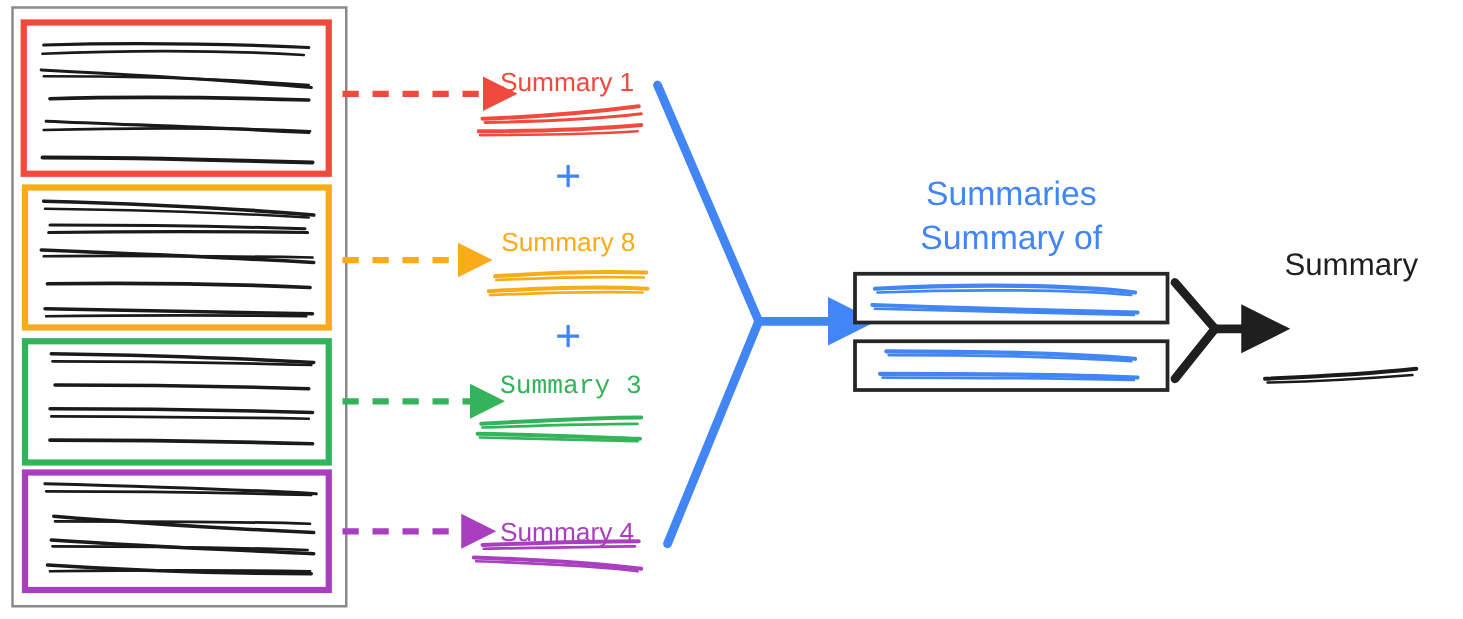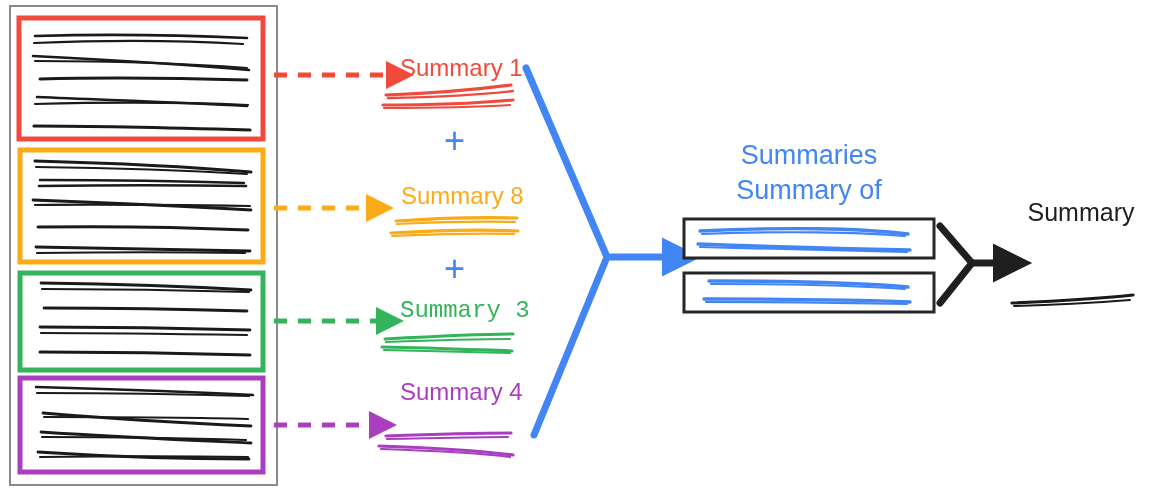--- a/index.html
+++ b/index.html
@@ -7,21 +7,21 @@
   body{
     width:1170px;height:495px;
     background:#ffffff;
     font-family:"Liberation Sans","DejaVu Sans",sans-serif;
     overflow:hidden;
     position:relative;
   }
   #stage{position:absolute;left:0;top:0;width:1170px;height:495px;}
   #stage svg{position:absolute;left:0;top:0;}
   .lbl{position:absolute;white-space:nowrap;line-height:1.0;}
-  .sum-label{font-size:24px;font-weight:400;}
+  .sum-label{font-size:21px;font-weight:400;}
   .sos-label{font-size:27px;font-weight:400;color:#4285F4;text-align:center;line-height:1.28;}
   .final-label{font-size:25px;font-weight:400;color:#1f1f1f;text-align:center;line-height:1.30;}
   .plus{position:absolute;color:#4285F4;font-size:36px;font-weight:500;line-height:1;}
 </style>
 </head>
 <body>
 
 <div id="stage">
 
   <svg width="1170" height="495" viewBox="0 0 1170 495">
@@ -183,21 +183,21 @@
   <div class="lbl sum-label" style="left:400px;top:56px;color:#EF4A3C;">Summary 1</div>
 
   <div class="plus" style="left:444px;top:123px;">+</div>
 
   <div class="lbl sum-label" style="left:401px;top:184px;color:#F9AB18;">Summary 8</div>
 
   <div class="plus" style="left:444px;top:251px;">+</div>
 
   <div class="lbl sum-label" style="left:400px;top:299px;color:#34B45A;font-family:Liberation Mono, monospace;">Summary 3</div>
 
-  <div class="lbl sum-label" style="left:400px;top:380px;color:#A93FBF;">Summary 4</div>
+  <div class="lbl sum-label" style="left:400px;top:416px;color:#A93FBF;">Summary 4</div>
 
   <div class="lbl sos-label" style="left:684px;top:138px;width:250px;">
     <div>Summaries</div>
     <div>Summary of</div>
   </div>
 
   <div class="lbl final-label" style="left:1006px;top:196px;width:150px;">
     <div>Summary</div>
   </div>
 

